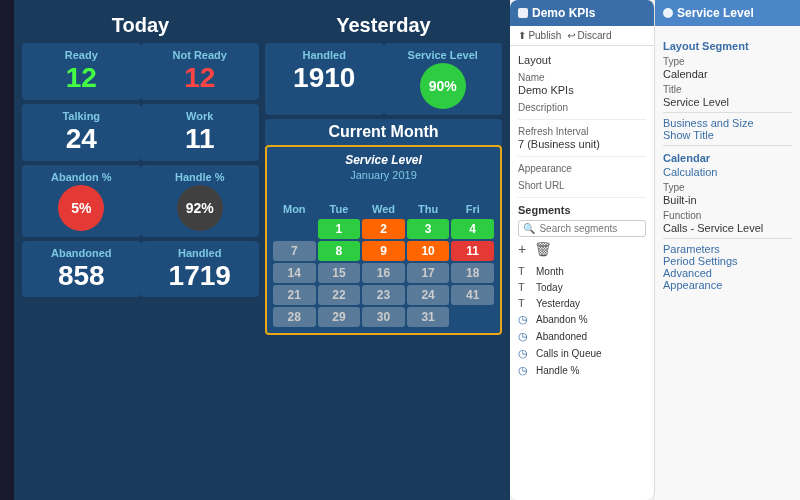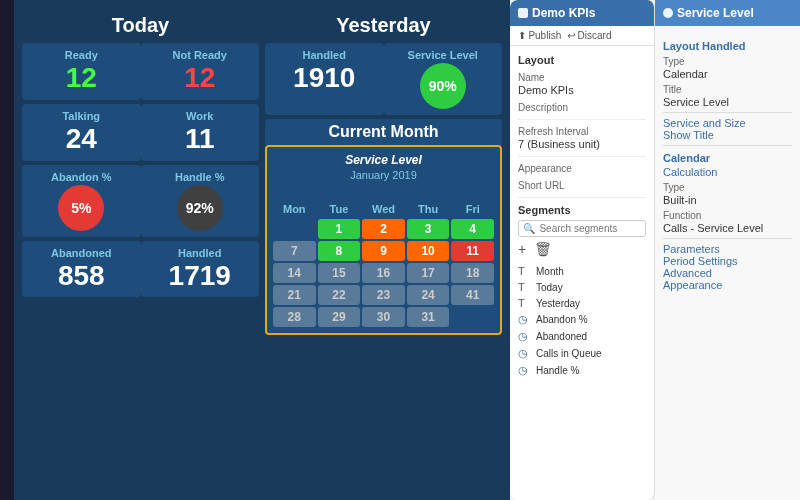--- a/index.html
+++ b/index.html
@@ -46,21 +46,21 @@
 
     
     .right-panel { width: 290px; height: 500px; display: flex; flex-direction: row; background: #f0f0f0; }
 
     
     .kpi-panel { width: 145px; height: 500px; background: white; border-right: 1px solid #ddd; display: flex; flex-direction: column; overflow: hidden; border-radius: 8px; }
     .kpi-header { background: #3a6ea8; color: white; padding: 6px 8px; display: flex; align-items: center; gap: 4px; font-size: 12px; font-weight: bold; }
     .kpi-toolbar { display: flex; gap: 6px; padding: 4px 8px; border-bottom: 1px solid #ddd; }
     .kpi-btn { font-size: 10px; color: #555; cursor: pointer; background: none; border: none; display: flex; align-items: center; gap: 2px; }
     .kpi-content { padding: 8px; flex: 1; overflow-y: auto; }
-    .kpi-section-label { font-size: 11px; color: #333; font-weight: bold; margin-bottom: 2px; }
+    .kpi-section-label { font-size: 11px; color: #333; font-weight: normal; margin-bottom: 2px; }
     .kpi-field-label { font-size: 10px; color: #666; margin-top: 6px; margin-bottom: 1px; }
     .kpi-field-value { font-size: 11px; color: #333; }
     .kpi-divider { border: none; border-top: 1px solid #eee; margin: 6px 0; }
     .segments-label { font-size: 11px; color: #333; font-weight: bold; margin-top: 6px; margin-bottom: 4px; }
     .search-box { display: flex; align-items: center; gap: 4px; border: 1px solid #ccc; border-radius: 3px; padding: 2px 4px; margin-bottom: 4px; }
     .search-box input { border: none; outline: none; font-size: 10px; width: 80px; color: #999; }
     .seg-actions { display: flex; gap: 8px; margin-bottom: 6px; }
     .seg-btn { background: none; border: none; font-size: 14px; cursor: pointer; color: #555; }
     .seg-item { display: flex; align-items: center; gap: 4px; padding: 2px 0; font-size: 10px; color: #333; cursor: pointer; }
     .seg-item-icon { color: #3a6ea8; font-size: 11px; width: 14px; }
@@ -262,27 +262,27 @@
           </div>
       </div>
     </div>
 
     <div class="sl-panel">
       <div class="sl-header">
         <span class="header-icon" style="width:10px;height:10px;background:white;opacity:0.9;border-radius:50%;"></span>
         <span>Service Level</span>
       </div>
       <div class="sl-content">
-        <div class="sl-section-label">Layout Handled</div>
+        <div class="sl-section-label">Layout Segment</div>
         <div class="sl-field-label">Type</div>
         <div class="sl-field-value">Calendar</div>
         <div class="sl-field-label">Title</div>
         <div class="sl-field-value">Service Level</div>
         <hr class="sl-divider">
-        <div class="sl-clickable">Service and Size</div>
+        <div class="sl-clickable">Business and Size</div>
         <div class="sl-clickable">Show Title</div>
         <hr class="sl-divider">
         <div class="sl-section-label">Calendar</div>
         <div class="sl-clickable">Calculation</div>
         <div class="sl-field-label">Type</div>
         <div class="sl-field-value">Built-in</div>
         <div class="sl-field-label">Function</div>
         <div class="sl-field-value">Calls - Service Level</div>
         <hr class="sl-divider">
         <div class="sl-clickable">Parameters</div>

